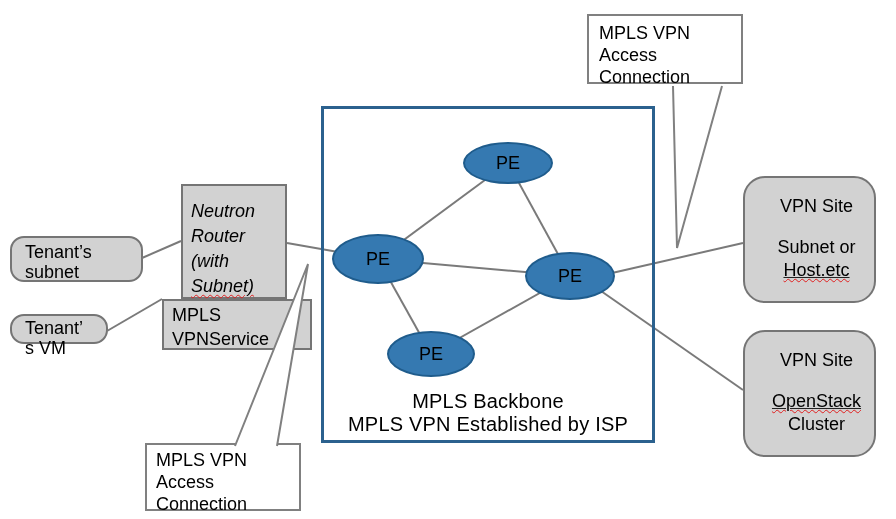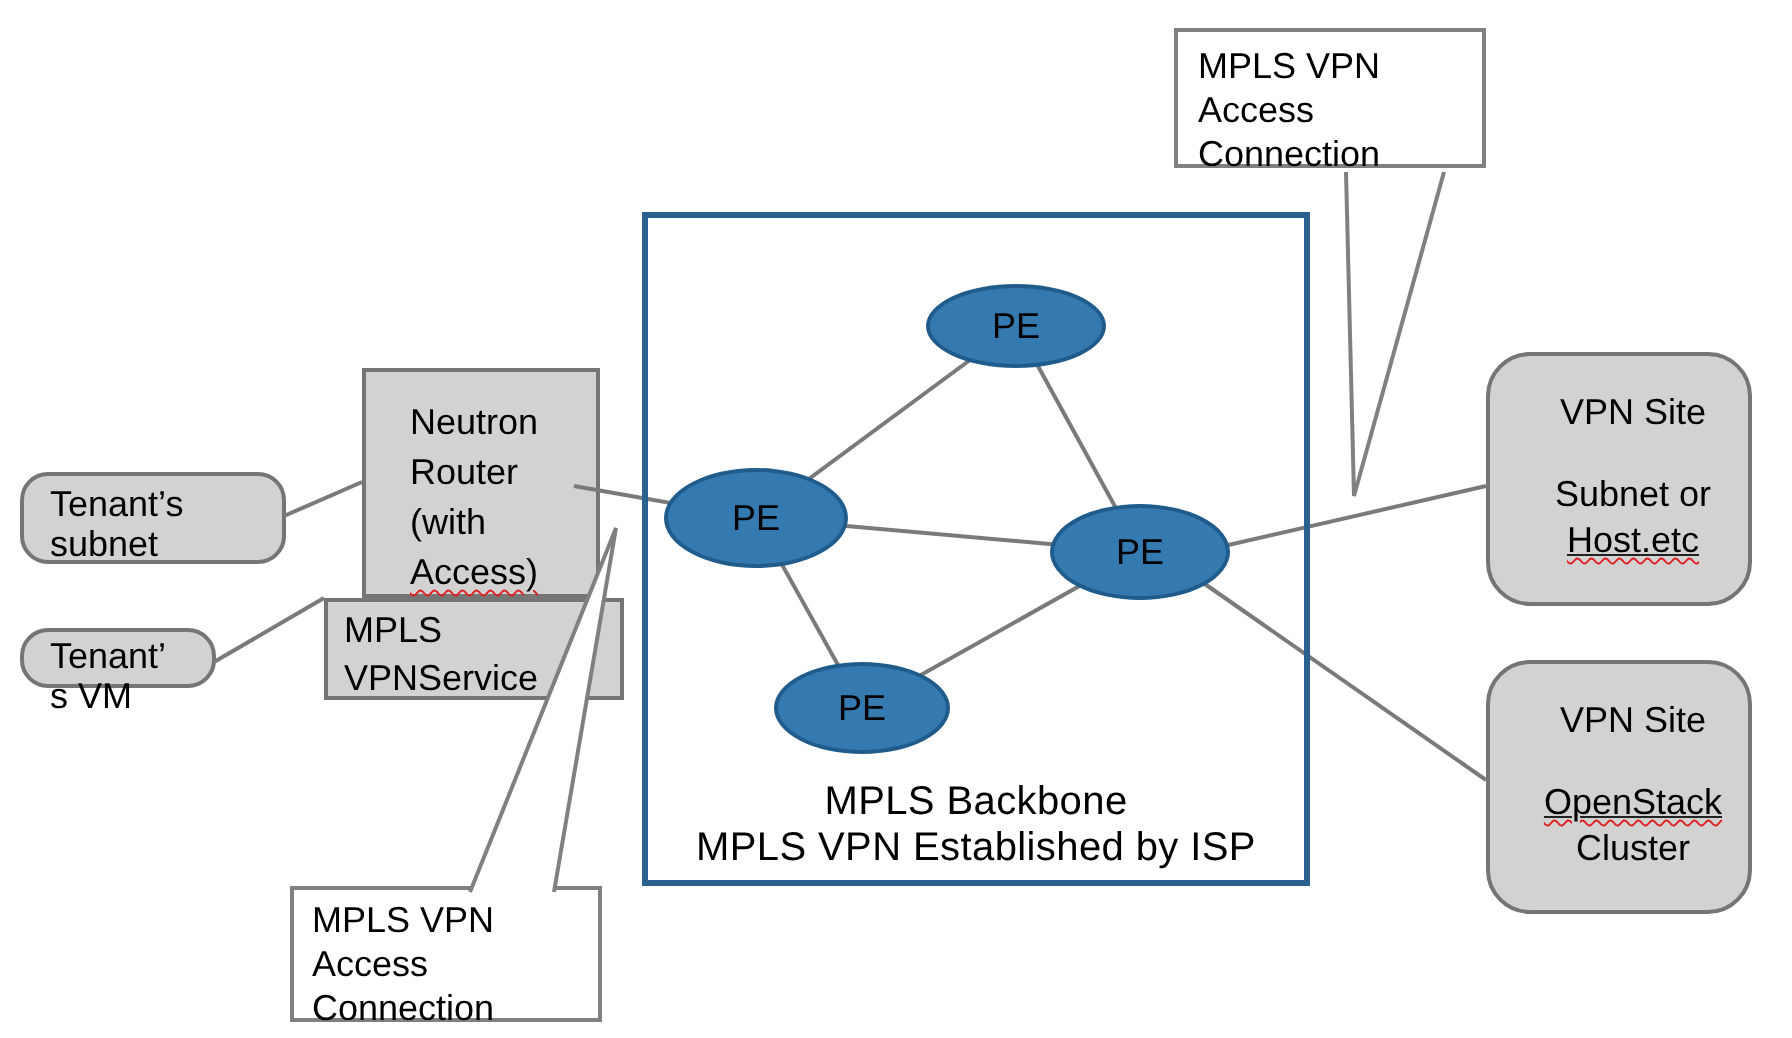--- a/index.html
+++ b/index.html
@@ -76,25 +76,25 @@
   <div class="abs gbox round10 lh20" style="left:10px;top:236px;width:133px;height:46px;padding:4px 0 0 13px;">
     <div class="tline">Tenant’s</div>
     <div class="tline">subnet</div>
   </div>
 
   <div class="abs gbox round10 lh20" style="left:10px;top:314px;width:98px;height:30px;padding:2px 0 0 13px;">
     <div class="tline">Tenant’</div>
     <div class="tline">s VM</div>
   </div>
 
-  <div class="abs gbox lh25" style="left:181px;top:184px;width:119px;height:115px;padding:13px 0 0 22px;">
+  <div class="abs gbox lh25" style="left:181px;top:184px;width:106px;height:115px;padding:13px 0 0 8px;font-style:italic;">
     <div class="tline">Neutron</div>
     <div class="tline">Router</div>
     <div class="tline">(with</div>
-    <div class="tline sp">Access)</div>
+    <div class="tline sp">Subnet)</div>
   </div>
 
   <div class="abs gbox lh24" style="left:162px;top:299px;width:150px;height:51px;padding:2px 0 0 8px;">
     <div class="tline">MPLS</div>
     <div class="tline">VPNService</div>
   </div>
 
   <div id="backbone" class="abs" style="left:321px;top:106px;width:334px;height:337px;">
     <div id="backbone-label">
       <div class="tline">MPLS Backbone</div>

